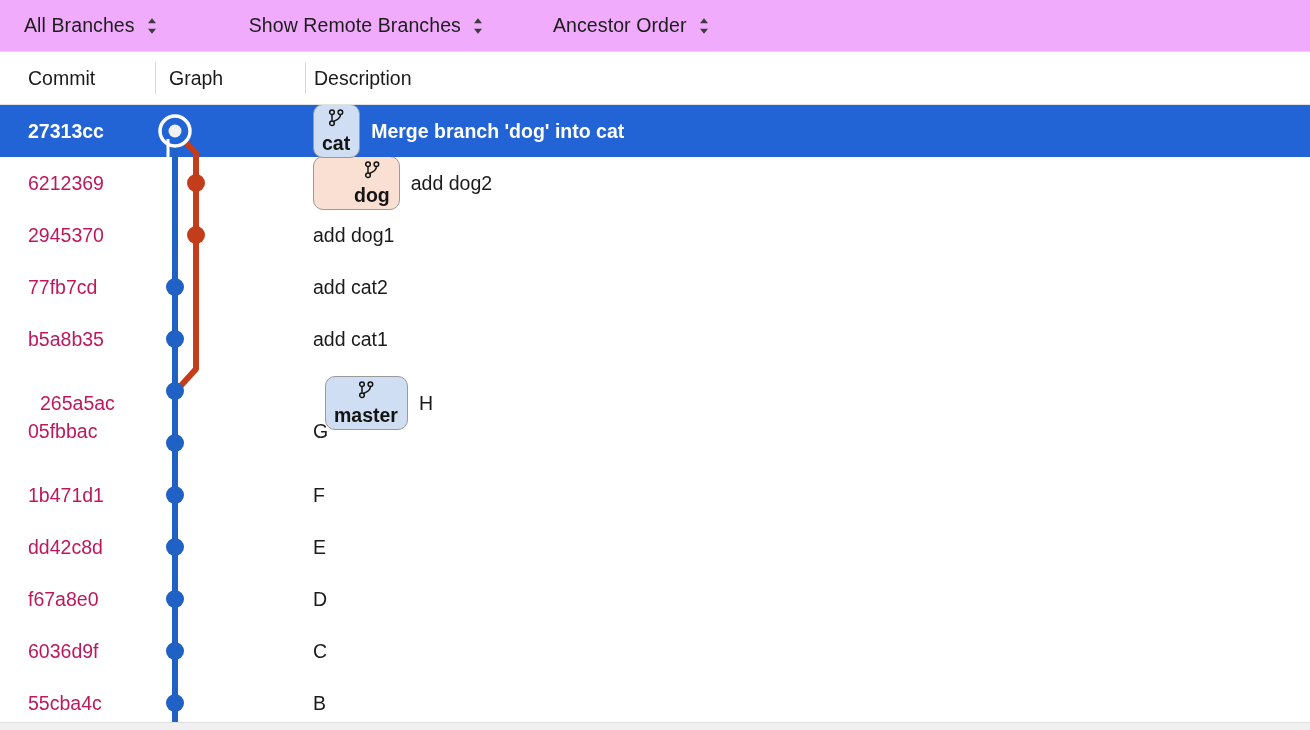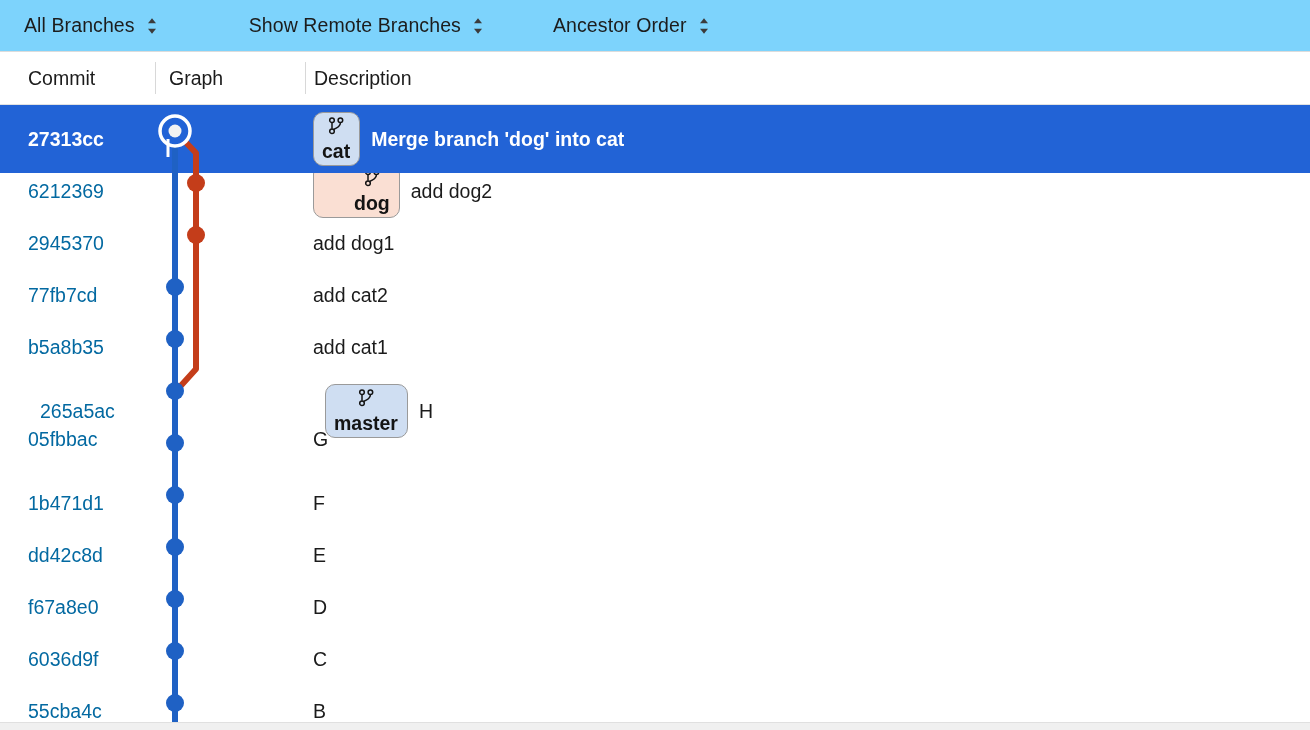--- a/index.html
+++ b/index.html
@@ -20,21 +20,21 @@
     position: relative;
     display: flex;
     flex-direction: column;
     background: #ffffff;
   }
 
   
   .toolbar {
     height: 52px;
     min-height: 52px;
-    background: #7dd3fc;
+    background: #f0abfc;
     border-bottom: 1px solid #dcdcdc;
     display: flex;
     align-items: center;
     padding: 0 0 0 24px;
     gap: 16px;
   }
 
   .tb-control {
     display: flex;
     align-items: center;
@@ -112,35 +112,35 @@
     width: 310px;
     height: 625px;
     pointer-events: none;
     z-index: 3;
   }
 
   .row {
     position: absolute;
     left: 0;
     width: 1310px;
-    height: 68px;
+    height: 52px;
     display: flex;
     align-items: center;
     z-index: 1;
   }
   .row.selected {
     background: #2263d6;
     z-index: 2;
   }
 
   .cell-commit {
     position: absolute;
     left: 28px;
     font-size: 19.5px;
-    color: #0369a1;
+    color: #be185d;
     white-space: nowrap;
     z-index: 4;
   }
   .row.selected .cell-commit {
     color: #ffffff;
     font-weight: bold;
   }
 
   .cell-desc {
     position: absolute;

